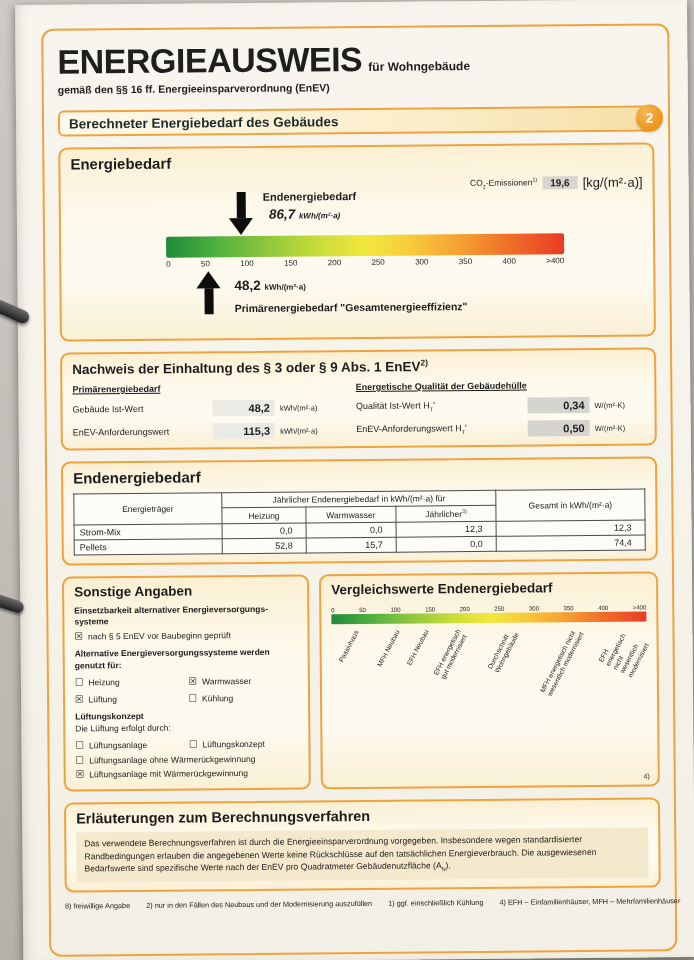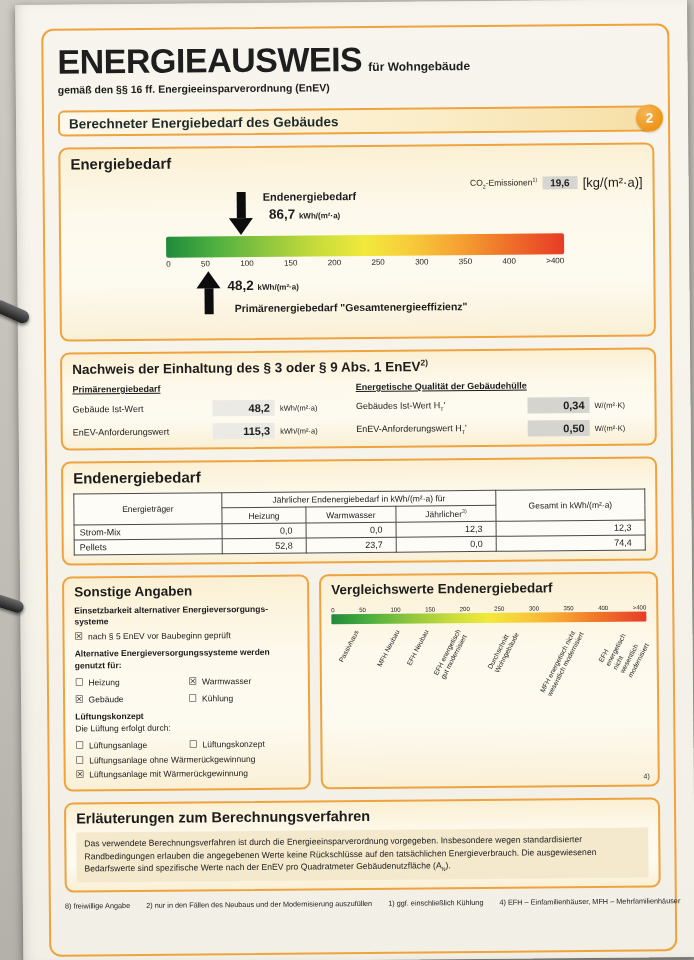--- a/index.html
+++ b/index.html
@@ -60,23 +60,23 @@
     background:linear-gradient(90deg,#1f8a3c 0%, #4caf3f 12%, #8fc63d 25%, #c8dc3a 38%, #f2e93c 50%, #f7c93a 62%, #f5a032 74%, #ef7029 86%, #e73c26 100%);
   }
   .scale-ticks { position:absolute; left:95px; top:85px; width:398px; display:flex; justify-content:space-between; font-size:8px; }
   .arr { position:absolute; width:24px; }
   .arr .stem { width:9px; height:26px; background:#0d0d0d; margin:0 auto; }
   .arr .head-down { width:0; height:0; border-left:12px solid transparent; border-right:12px solid transparent; border-top:17px solid #0d0d0d; }
   .arr .head-up { width:0; height:0; border-left:12px solid transparent; border-right:12px solid transparent; border-bottom:17px solid #0d0d0d; }
   .arr-down { left:158px; top:18px; }
   .arr-up { left:125px; top:97px; }
   .end-label { position:absolute; left:192px; top:17px; font-size:11px; font-weight:bold; }
-  .end-value { position:absolute; left:198px; top:33px; font-size:13.5px; font-weight:bold; }
+  .end-value { position:absolute; left:198px; top:33px; font-size:13.5px; font-weight:bold;font-style:italic; }
   .val-unit { font-size:8px; font-weight:bold; }
-  .prim-value { position:absolute; left:156px; top:104px; font-size:13.5px; font-weight:bold;text-align:right; }
+  .prim-value { position:absolute; left:163px; top:104px; font-size:13.5px; font-weight:bold;text-align:right; }
   .prim-label { position:absolute; left:163px; top:128px; font-size:10.5px; font-weight:bold; }
 
   
   .nw-content { display:flex; gap:26px; margin-top:8px; font-size:9px; }
   .nw-col-l { width:45%; } .nw-col-r { flex:1; }
   .nw-head { font-weight:bold; text-decoration:underline; font-size:9px; }
   .nw-row { display:flex; align-items:center; margin-top:7px; }
   .nw-row .lbl { flex:1; }
   .nw-val { width:62px; text-align:right; font-size:11px; font-weight:bold; padding:2px 5px; }
   .nw-val.lt { background:#eceae4; } .nw-val.dk { background:#d6d4cf; }
@@ -194,21 +194,21 @@
           </div>
           <div class="nw-row">
             <span class="lbl">EnEV-Anforderungswert</span>
             <span class="nw-val lt">115,3</span>
             <span class="nw-unit">kWh/(m²·a)</span>
           </div>
         </div>
         <div class="nw-col-r">
           <div class="nw-head">Energetische Qualität der Gebäudehülle</div>
           <div class="nw-row">
-            <span class="lbl"><span>Gebäudes Ist-Wert H</span><span class="sub">T</span><span>'</span></span>
+            <span class="lbl"><span>Qualität Ist-Wert H</span><span class="sub">T</span><span>'</span></span>
             <span class="nw-val dk">0,34</span>
             <span class="nw-unit">W/(m²·K)</span>
           </div>
           <div class="nw-row">
             <span class="lbl"><span>EnEV-Anforderungswert H</span><span class="sub">T</span><span>'</span></span>
             <span class="nw-val dk">0,50</span>
             <span class="nw-unit">W/(m²·K)</span>
           </div>
         </div>
       </div>
@@ -231,21 +231,21 @@
         <tr>
           <td>Strom-Mix</td>
           <td class="num">0,0</td>
           <td class="num">0,0</td>
           <td class="num">12,3</td>
           <td class="num">12,3</td>
         </tr>
         <tr>
           <td>Pellets</td>
           <td class="num">52,8</td>
-          <td class="num">23,7</td>
+          <td class="num">15,7</td>
           <td class="num">0,0</td>
           <td class="num">74,4</td>
         </tr>
       </tbody>
         </table>
     </div>
 
     <div class="bottom">
 
       <div class="sec box-sonstige" style="margin-top:0;">
@@ -263,21 +263,21 @@
             <div class="chk">
                 <span class="bx">☐</span>
                 <span>Heizung</span>
               </div>
             <div class="chk">
                 <span class="bx">☒</span>
                 <span>Warmwasser</span>
               </div>
             <div class="chk">
                 <span class="bx">☒</span>
-                <span>Gebäude</span>
+                <span>Lüftung</span>
               </div>
             <div class="chk">
                 <span class="bx">☐</span>
                 <span>Kühlung</span>
               </div>
           </div>
           <div class="sa-b">Lüftungskonzept</div>
           <div>Die Lüftung erfolgt durch:</div>
           <div class="chk-grid">
             <div class="chk">

